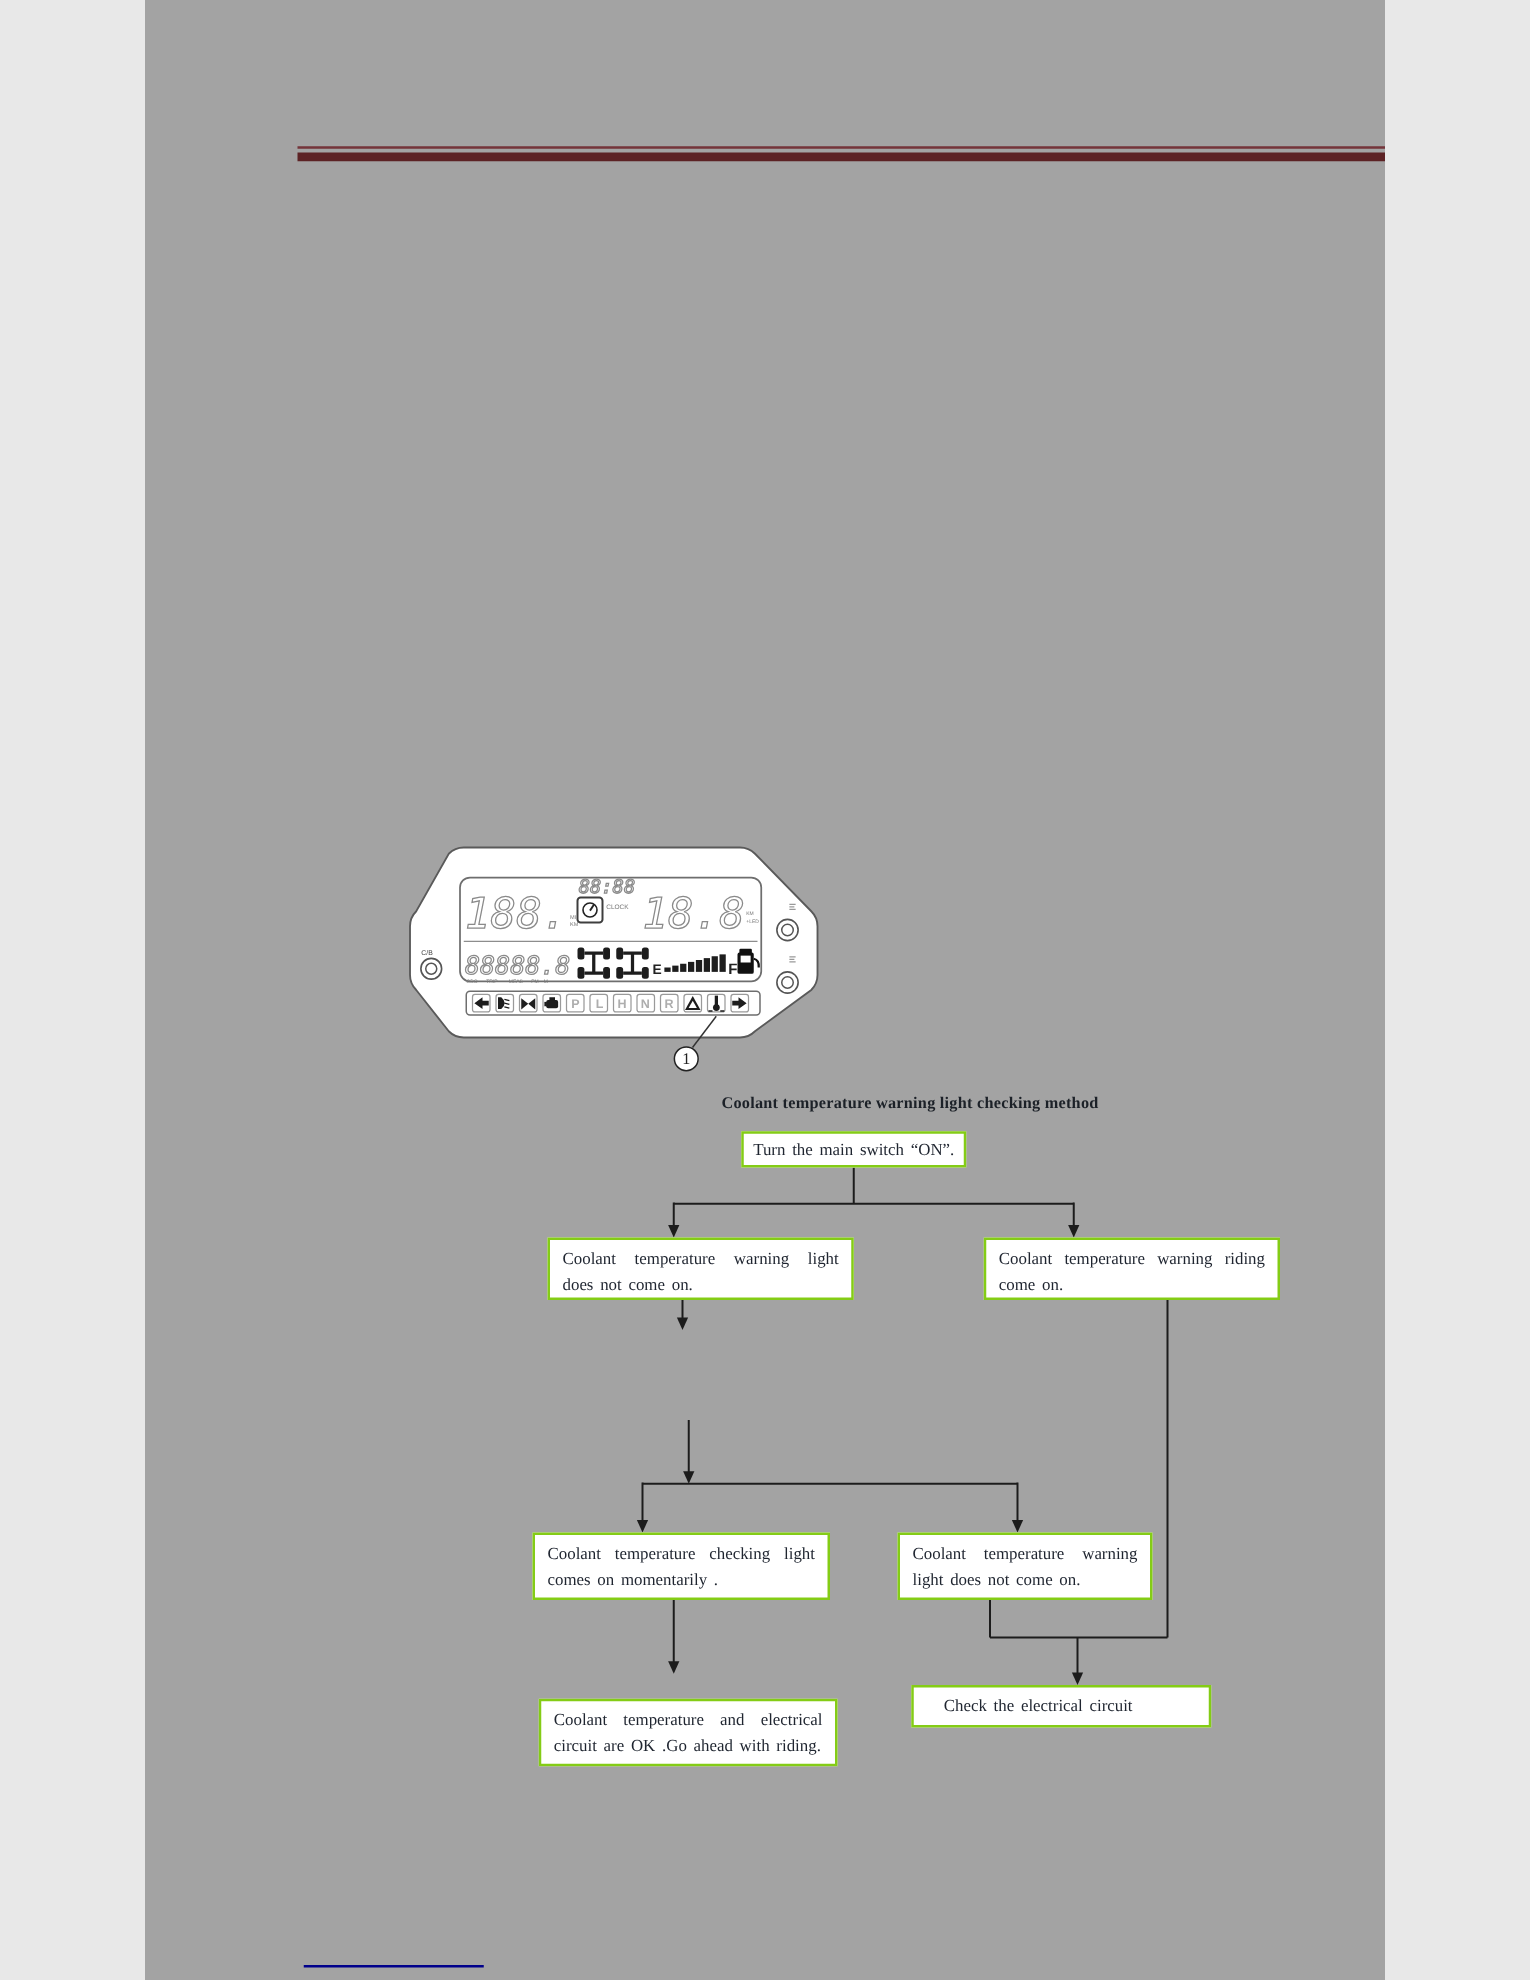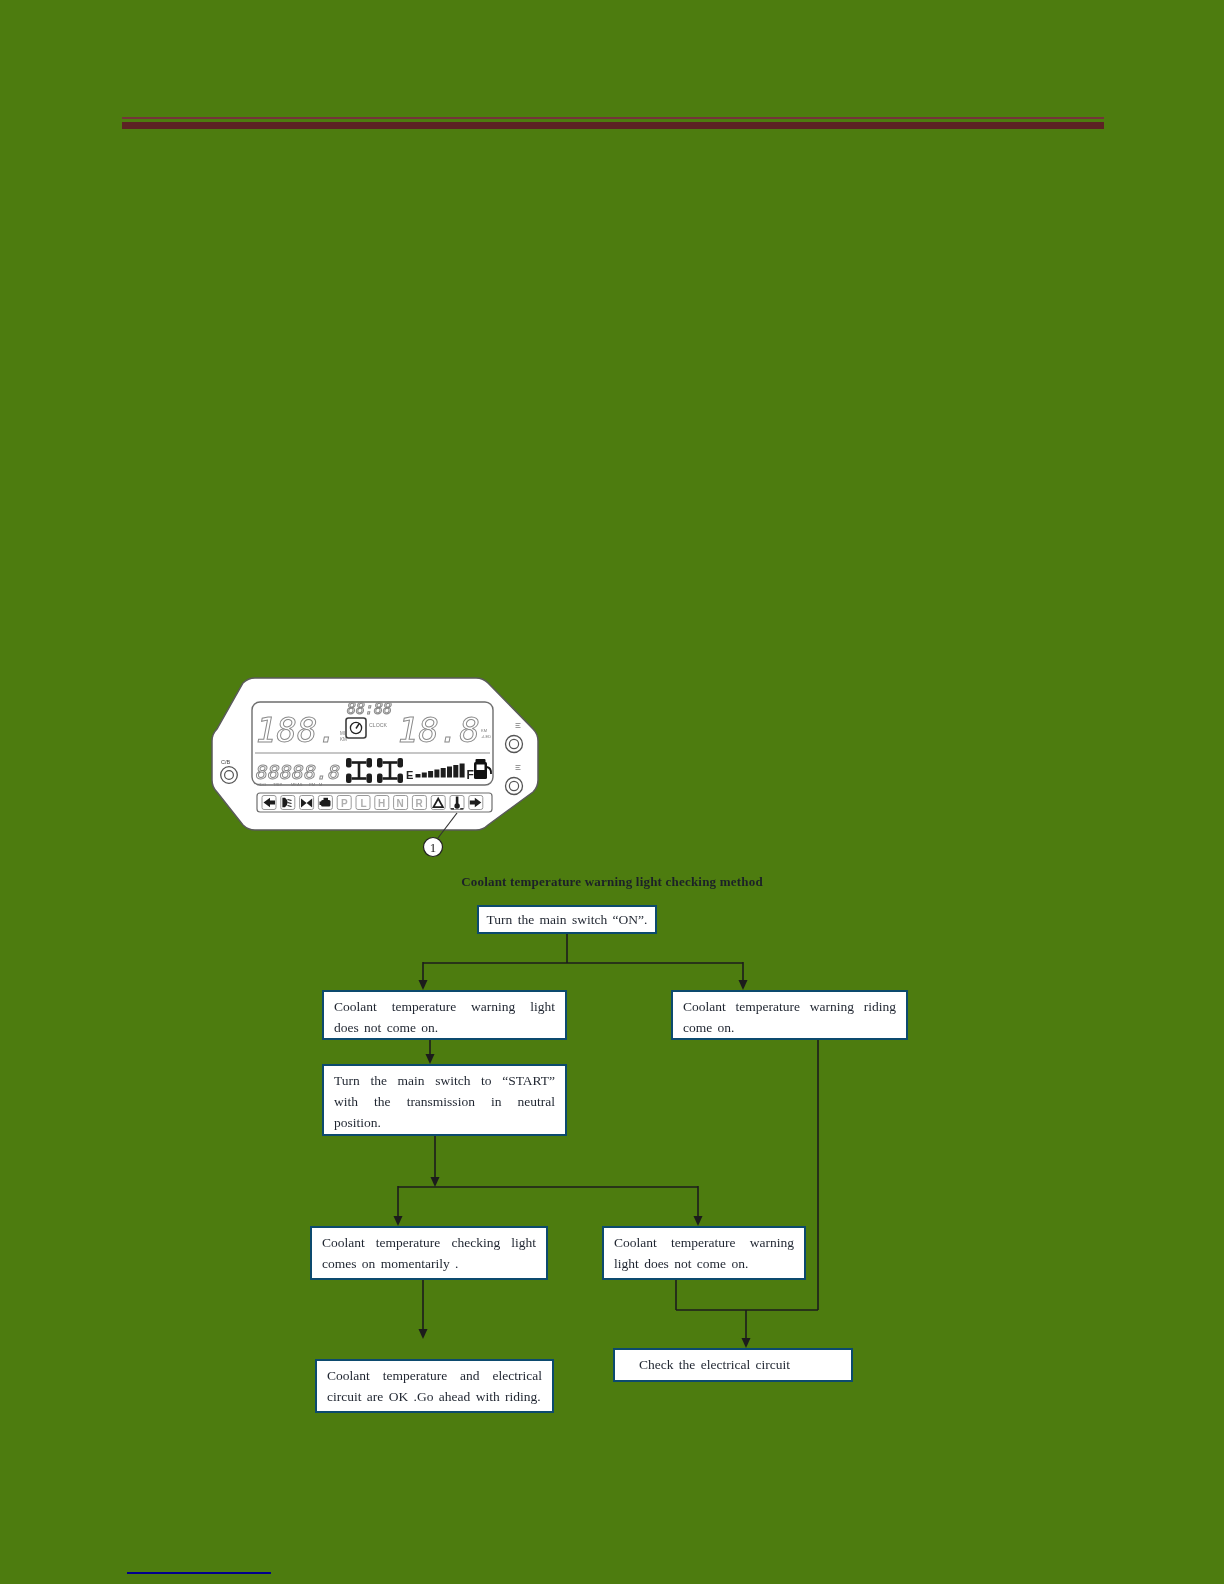--- a/index.html
+++ b/index.html
@@ -1,27 +1,27 @@
 <!DOCTYPE html>
 <html><head>
 <meta charset="utf-8">
 <style>
   html,body{margin:0;padding:0;background:#e8e8e8;}
-  .page{position:relative;width:1224px;height:1584px;background:#4d7c0f;overflow:hidden;
+  .page{position:relative;width:992px;height:1584px;background:#a3a3a3;overflow:hidden;
         font-family:"Liberation Serif",serif;margin:0 auto;}
   
   .rule-thin{position:absolute;left:122px;top:117px;width:982px;height:2px;background:#74343a;}
   .rule-thick{position:absolute;left:122px;top:122px;width:982px;height:7px;background:#5c2224;}
   
   .cluster{position:absolute;left:200px;top:665px;width:350px;height:200px;}
   
   .fc-title{position:absolute;left:0;top:874px;width:1224px;text-align:center;
             font-weight:bold;font-size:13px;color:#1c2128;letter-spacing:.2px;}
   .connectors{position:absolute;left:0;top:0;width:1224px;height:1584px;pointer-events:none;}
-  .fc-box{position:absolute;border:2px solid #0c4a6e;background:#ffffff;box-sizing:border-box;
+  .fc-box{position:absolute;border:2px solid #84cc16;background:#ffffff;box-sizing:border-box;
           font-size:13.5px;line-height:21px;color:#1f2530;text-align:justify;
           padding:4px 10px 0;word-spacing:2px;}
   .fc-box.single-center{text-align:center;padding:0;line-height:25px;}
   .fc-box.single-left{text-align:left;padding:0 0 0 13px;line-height:30px;}
   
   .footer-line{position:absolute;left:127px;top:1572px;width:144px;height:2px;background:#00008b;}
   .lcd-ghost{fill:none;stroke:#8a8a8a;stroke-width:1;}
   .tiny{fill:#777;font-family:"Liberation Sans",sans-serif;}
   .darkicon{fill:#1d1d1d;}
 </style>
@@ -197,21 +197,20 @@
       <polygon points="741.5,1338 750.5,1338 746,1348"></polygon>
     </g>
   </svg>
 
   <div class="fc-box single-center" style="left:477px;top:905px;width:180px;height:29px;">Turn the main switch “ON”.</div>
 
   <div class="fc-box" style="left:322px;top:990px;width:245px;height:50px;">Coolant temperature warning light does not come on.</div>
 
   <div class="fc-box" style="left:671px;top:990px;width:237px;height:50px;">Coolant temperature warning riding come on.</div>
 
-  <div class="fc-box" style="left:322px;top:1064px;width:245px;height:72px;">Turn the main switch to “START” with the transmission in neutral position.</div>
 
   <div class="fc-box" style="left:310px;top:1226px;width:238px;height:54px;">Coolant temperature checking light comes on momentarily .</div>
 
   <div class="fc-box" style="left:602px;top:1226px;width:204px;height:54px;">Coolant temperature warning light does not come on.</div>
 
   <div class="fc-box" style="left:315px;top:1345px;width:239px;height:54px;margin-top:14px;">Coolant temperature and electrical circuit are OK .Go ahead with riding.</div>
 
   <div class="fc-box single-left" style="left:613px;top:1348px;width:240px;height:34px;padding-left:24px;">Check the electrical circuit</div>
 
   <div class="footer-line"></div>

